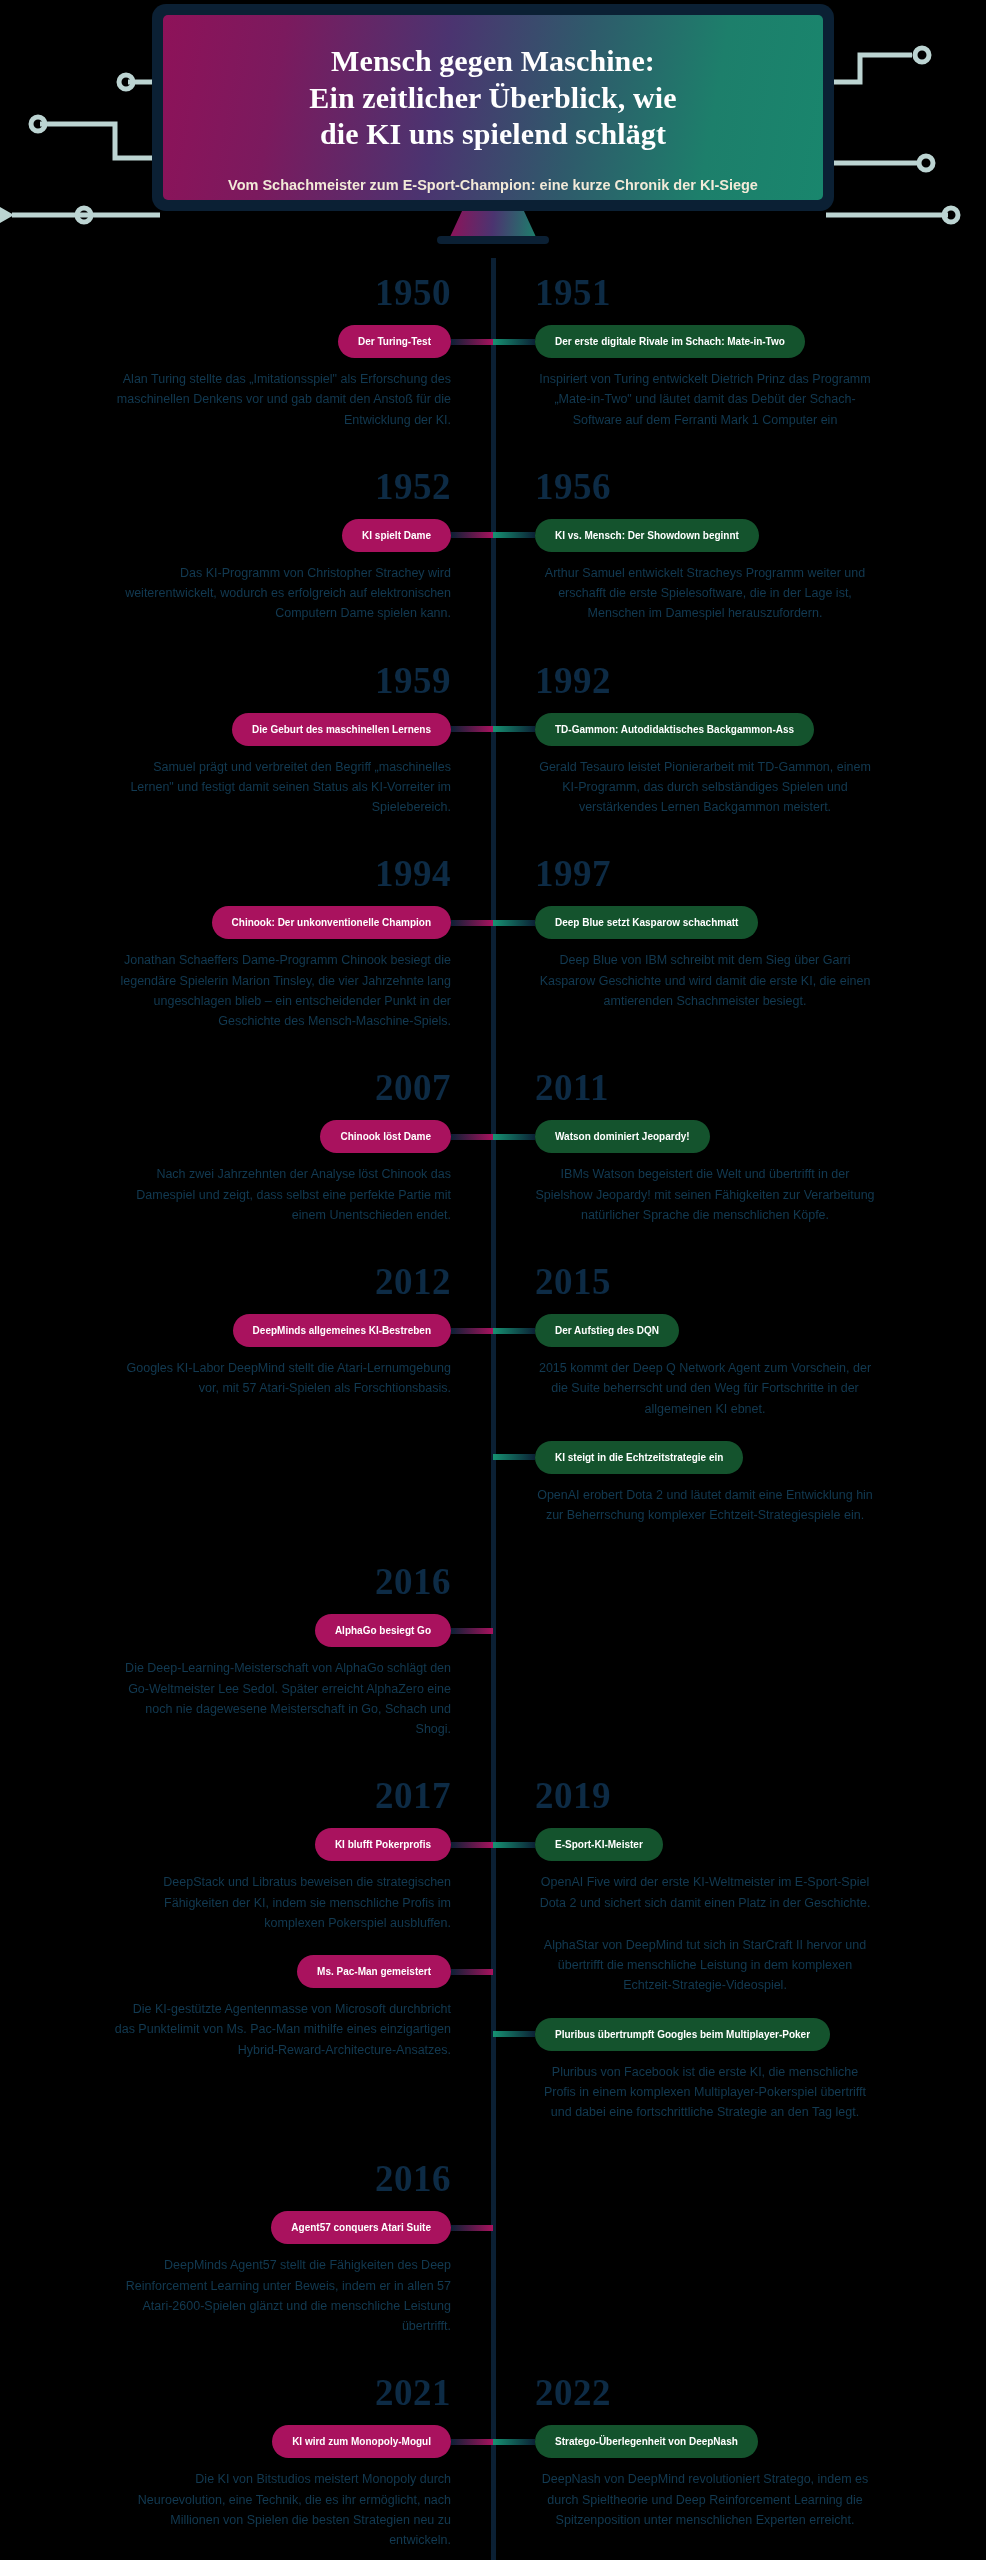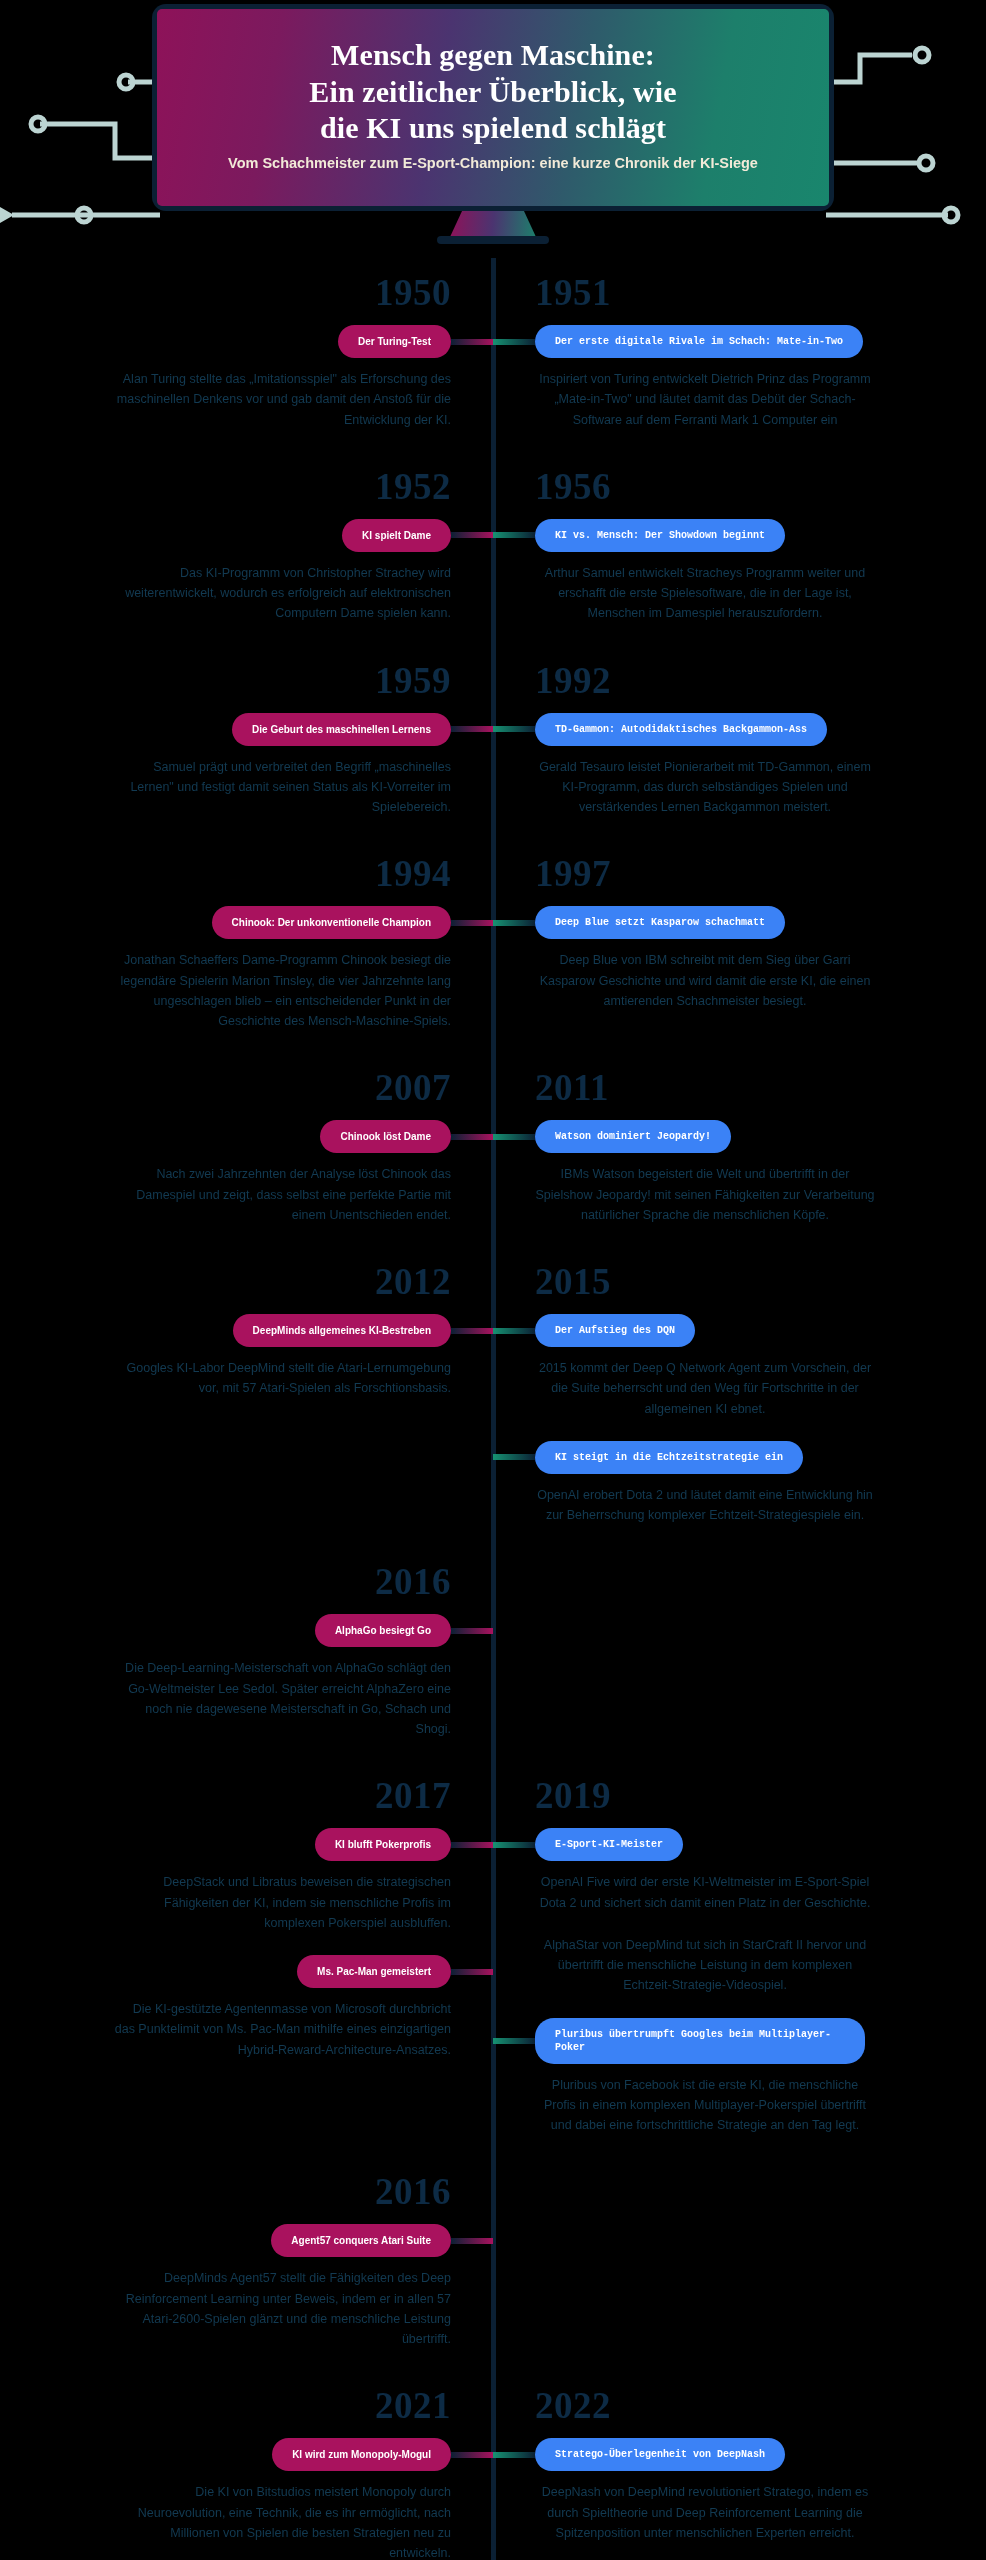--- a/index.html
+++ b/index.html
@@ -33,21 +33,21 @@
   }
   .monitor{
     position:absolute;
     left:152px;
     top:4px;
     width:682px;
     height:207px;
     background:#0b2034;
     border-radius:14px;
     box-sizing:border-box;
-    padding:5px;
+    padding:11px;
   }
   .screen{
     width:100%;
     height:100%;
     border-radius:5px;
     background:linear-gradient(100deg,#8e1259 0%,#7b1a5e 18%,#4b3470 42%,#2f5a6b 62%,#1d7f6b 82%,#19866d 100%);
     box-sizing:border-box;
     padding:22px 58px 0 58px;
     text-align:center;
     overflow:hidden;
@@ -59,21 +59,21 @@
     font-size:30px;
     line-height:1.22;
     margin:6px 0 0 0;
     letter-spacing:.1px;
   }
   .subhead{
     color:#f2ead8;
     font-weight:bold;
     font-size:14.5px;
     line-height:1.45;
-    margin-top:6px;
+    margin-top:22px;
   }
   .stand-grad{
     position:absolute;
     left:50%;
     transform:translateX(-50%);
     top:211px;
     width:86px;height:26px;
     background:linear-gradient(95deg,#8e1259,#4b3470,#1d7f6b);
     clip-path:polygon(14% 0,86% 0,100% 100%,0 100%);
   }
@@ -142,21 +142,21 @@
     padding:10px 20px;
     font-size:10px;
     font-weight:bold;
     color:#ffffff;
     line-height:1.3;
     max-width:330px;
     box-sizing:border-box;
     text-align:left;
   }
   .chip.magenta{ background:#a9125e; }
-  .chip.teal{ background:#3b82f6;font-family:Liberation Mono, monospace; }
+  .chip.teal{ background:#14532d; }
 
   .connector{
     position:absolute;
     top:50%;
     height:6px;
     margin-top:-3px;
   }
   .connector.to-right{
     right:-42px;
     width:42px;

